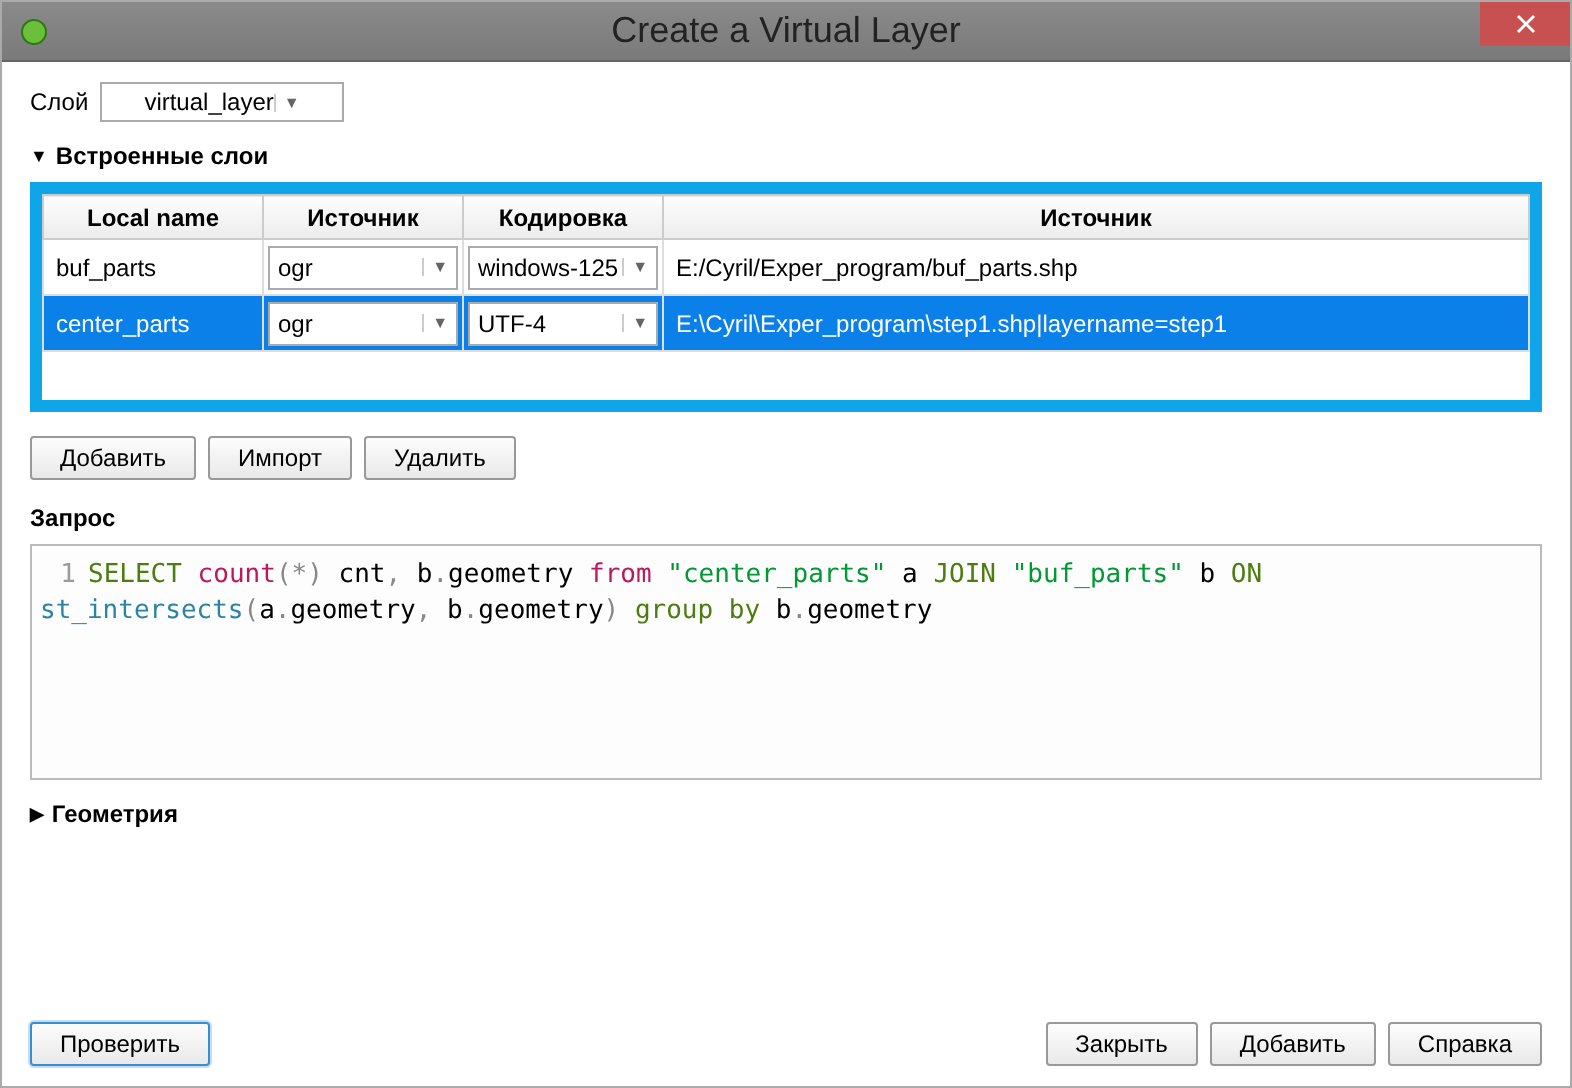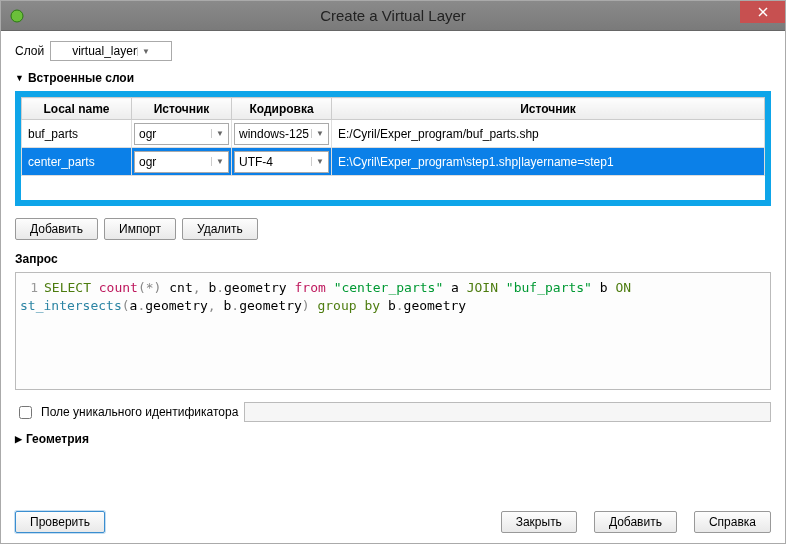--- a/index.html
+++ b/index.html
@@ -30,21 +30,21 @@
   }
   .titlebar .icon {
     width: 16px; height: 16px;
     margin-left: 8px;
   }
   .titlebar .title {
     position: absolute;
     left: 0; right: 0;
     text-align: center;
     color: #222;
-    font-size: 15px;
+    font-size: 18px;
     pointer-events: none;
   }
   .titlebar .close {
     margin-left: auto;
     width: 45px;
     height: 22px;
     background: #c75050;
     color: #fff;
     display: flex;
     align-items: center;
@@ -165,21 +165,21 @@
   }
   .uid-row input[type=checkbox] { }
   .uid-row .uid-field {
     flex: 1;
     height: 20px;
     border: 1px solid #bbb;
     background: #f6f6f6;
   }
   .bottom-row {
     display: flex;
-    gap: 17px;
+    gap: 6px;
     margin-top: auto;
     padding-top: 8px;
   }
   .bottom-row .spacer { flex: 1; }
   .col-local { width: 110px; }
   .col-src1 { width: 100px; }
   .col-enc { width: 100px; }
 </style>
 </head>
 <body>
@@ -273,25 +273,20 @@
     <div class="btn-row">
       <button class="btn">Добавить</button>
       <button class="btn">Импорт</button>
       <button class="btn">Удалить</button>
     </div>
 
     <div class="query-label">Запрос</div>
 
     <div class="query-box"><span class="ln">1</span><span class="kw-blue">SELECT</span> <span class="kw-purple">count</span><span class="kw-gray">(</span><span class="kw-gray">*</span><span class="kw-gray">)</span><span> cnt</span><span class="kw-gray">,</span><span> b</span><span class="kw-gray">.</span><span>geometry </span><span class="kw-purple">from</span><span> </span><span class="kw-green">"center_parts"</span><span> a </span><span class="kw-blue">JOIN</span><span> </span><span class="kw-green">"buf_parts"</span><span> b </span><span class="kw-blue">ON</span><span class="kw-darkcyan"> st_intersects</span><span class="kw-gray">(</span><span>a</span><span class="kw-gray">.</span><span>geometry</span><span class="kw-gray">,</span><span> b</span><span class="kw-gray">.</span><span>geometry</span><span class="kw-gray">)</span><span> </span><span class="kw-blue">group</span><span> </span><span class="kw-blue">by</span><span> b</span><span class="kw-gray">.</span><span>geometry</span></div>
 
-    <div class="uid-row">
-      <input type="checkbox" style="">
-      <span>Поле уникального идентификатора</span>
-      <div class="uid-field"></div>
-    </div>
 
     <div class="section-header">
       <span class="arrow-right">▶</span>
       <span>Геометрия</span>
     </div>
 
     <div class="bottom-row">
       <button class="btn primary">Проверить</button>
       <div class="spacer"></div>
       <button class="btn">Закрыть</button>

